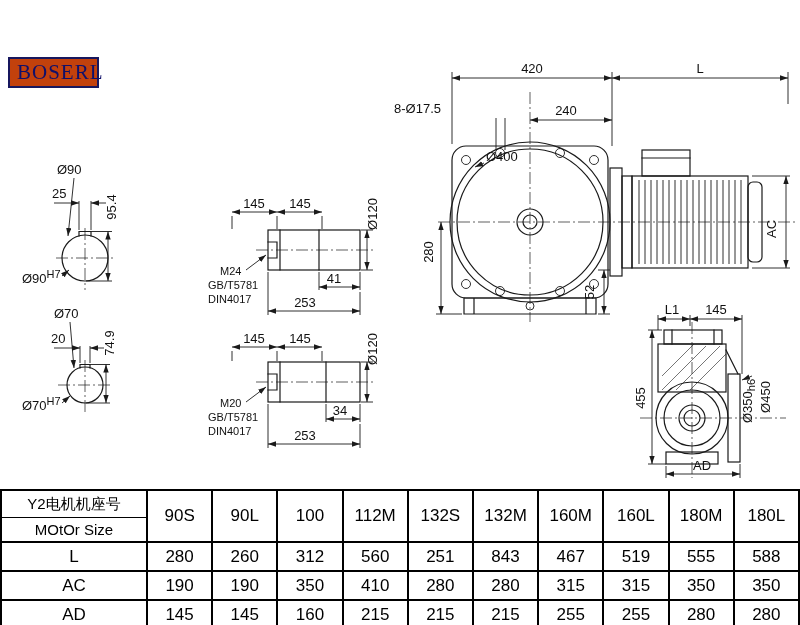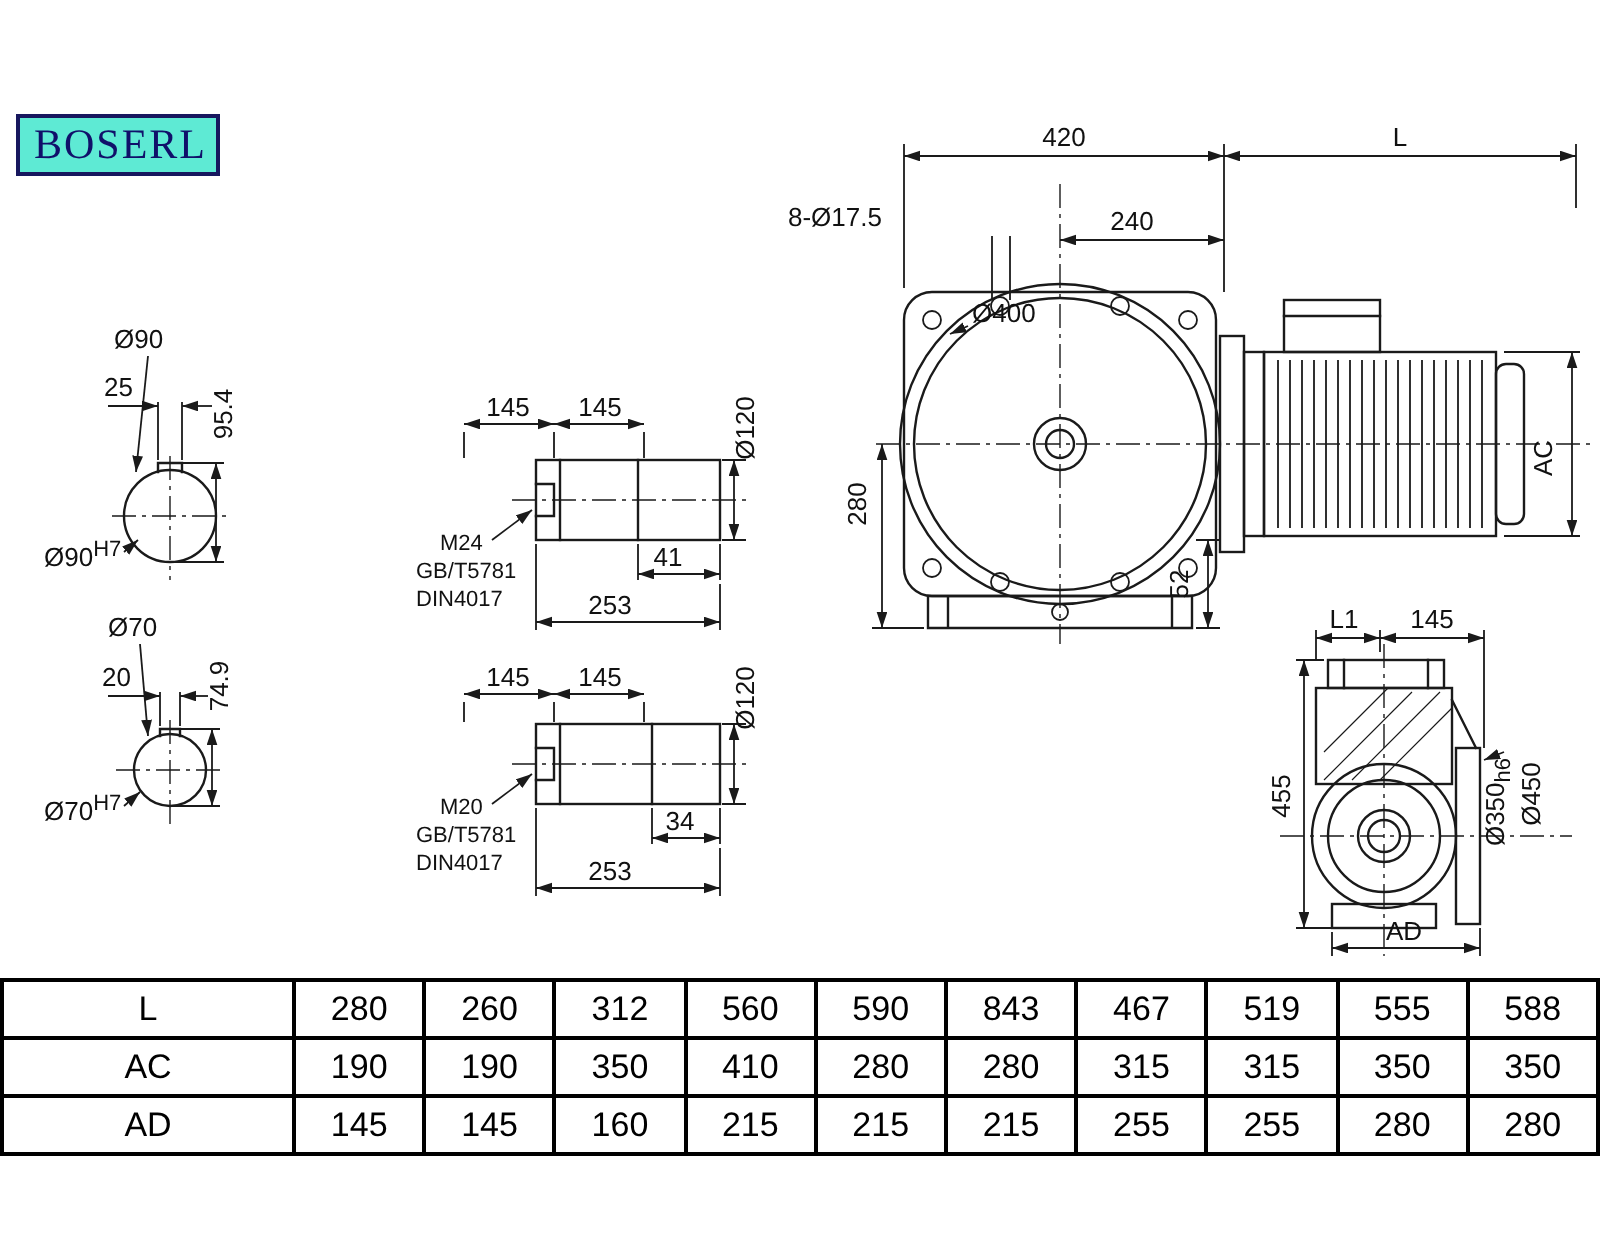--- a/index.html
+++ b/index.html
@@ -1,20 +1,20 @@
 <!DOCTYPE html>
 <html><head>
 <meta charset="utf-8">
 <style>
   * { margin:0; padding:0; box-sizing:border-box; }
   html,body { background:#fff; }
   body { font-family:"Liberation Sans", sans-serif; }
   .page { position:relative; width:800px; height:625px; background:#ffffff; overflow:hidden; }
   .title { position:absolute; left:30px; top:12px; font-size:31px; font-weight:bold; color:#0d0d0d; letter-spacing:1px; white-space:nowrap; }
-  .logo-box { position:absolute; left:8px; top:57px; width:102px; height:31px; border:2px solid #17175e; display:flex; align-items:center; padding-left:7px; background:#5eead4;text-align:center; }
+  .logo-box { position:absolute; left:8px; top:57px; width:91px; height:31px; border:2px solid #17175e; display:flex; align-items:center; padding-left:7px; background:#c2410c;text-align:center; }
   .logo-text { font-family:"Liberation Serif", serif; font-size:21px; color:#10106a; letter-spacing:1px; }
   svg.drawing { position:absolute; left:0; top:0; }
   .ln { stroke:#1a1a1a; stroke-width:1.2; fill:none; stroke-linecap:square; }
   .dim { stroke:#1a1a1a; stroke-width:0.9; fill:none; }
   .cl { stroke:#1a1a1a; stroke-width:0.7; fill:none; stroke-dasharray:12 3 2 3; }
   .hat { stroke:#1a1a1a; stroke-width:0.6; fill:none; }
   text.d { font-family:"Liberation Sans", sans-serif; font-size:13px; fill:#111; }
   text.d .s, text.s { font-size:11px; }
   .dim-table { position:absolute; left:0; top:489px; width:800px; border-collapse:collapse; table-layout:fixed; text-align:center; color:#000; font-size:17px; }
   .dim-table td { border:2px solid #000; height:29px; padding:0; vertical-align:middle; background:#fff; }
@@ -224,27 +224,43 @@
         <col>
         <col>
         <col>
         <col>
         <col>
         <col>
         <col>
         <col>
     </colgroup>
     <tbody>
+      <tr class="hd">
+        <td>
+          <div class="cell-cn">Y2电机机座号</div>
+          <div class="cell-en">MOtOr Size</div>
+        </td>
+        <td>90S</td>
+        <td>90L</td>
+        <td>100</td>
+        <td>112M</td>
+        <td>132S</td>
+        <td>132M</td>
+        <td>160M</td>
+        <td>160L</td>
+        <td>180M</td>
+        <td>180L</td>
+      </tr>
       <tr>
         <td>L</td>
         <td>280</td>
         <td>260</td>
         <td>312</td>
         <td>560</td>
-        <td>590</td>
+        <td>251</td>
         <td>843</td>
         <td>467</td>
         <td>519</td>
         <td>555</td>
         <td>588</td>
       </tr>
       <tr>
         <td>AC</td>
         <td>190</td>
         <td>190</td>

